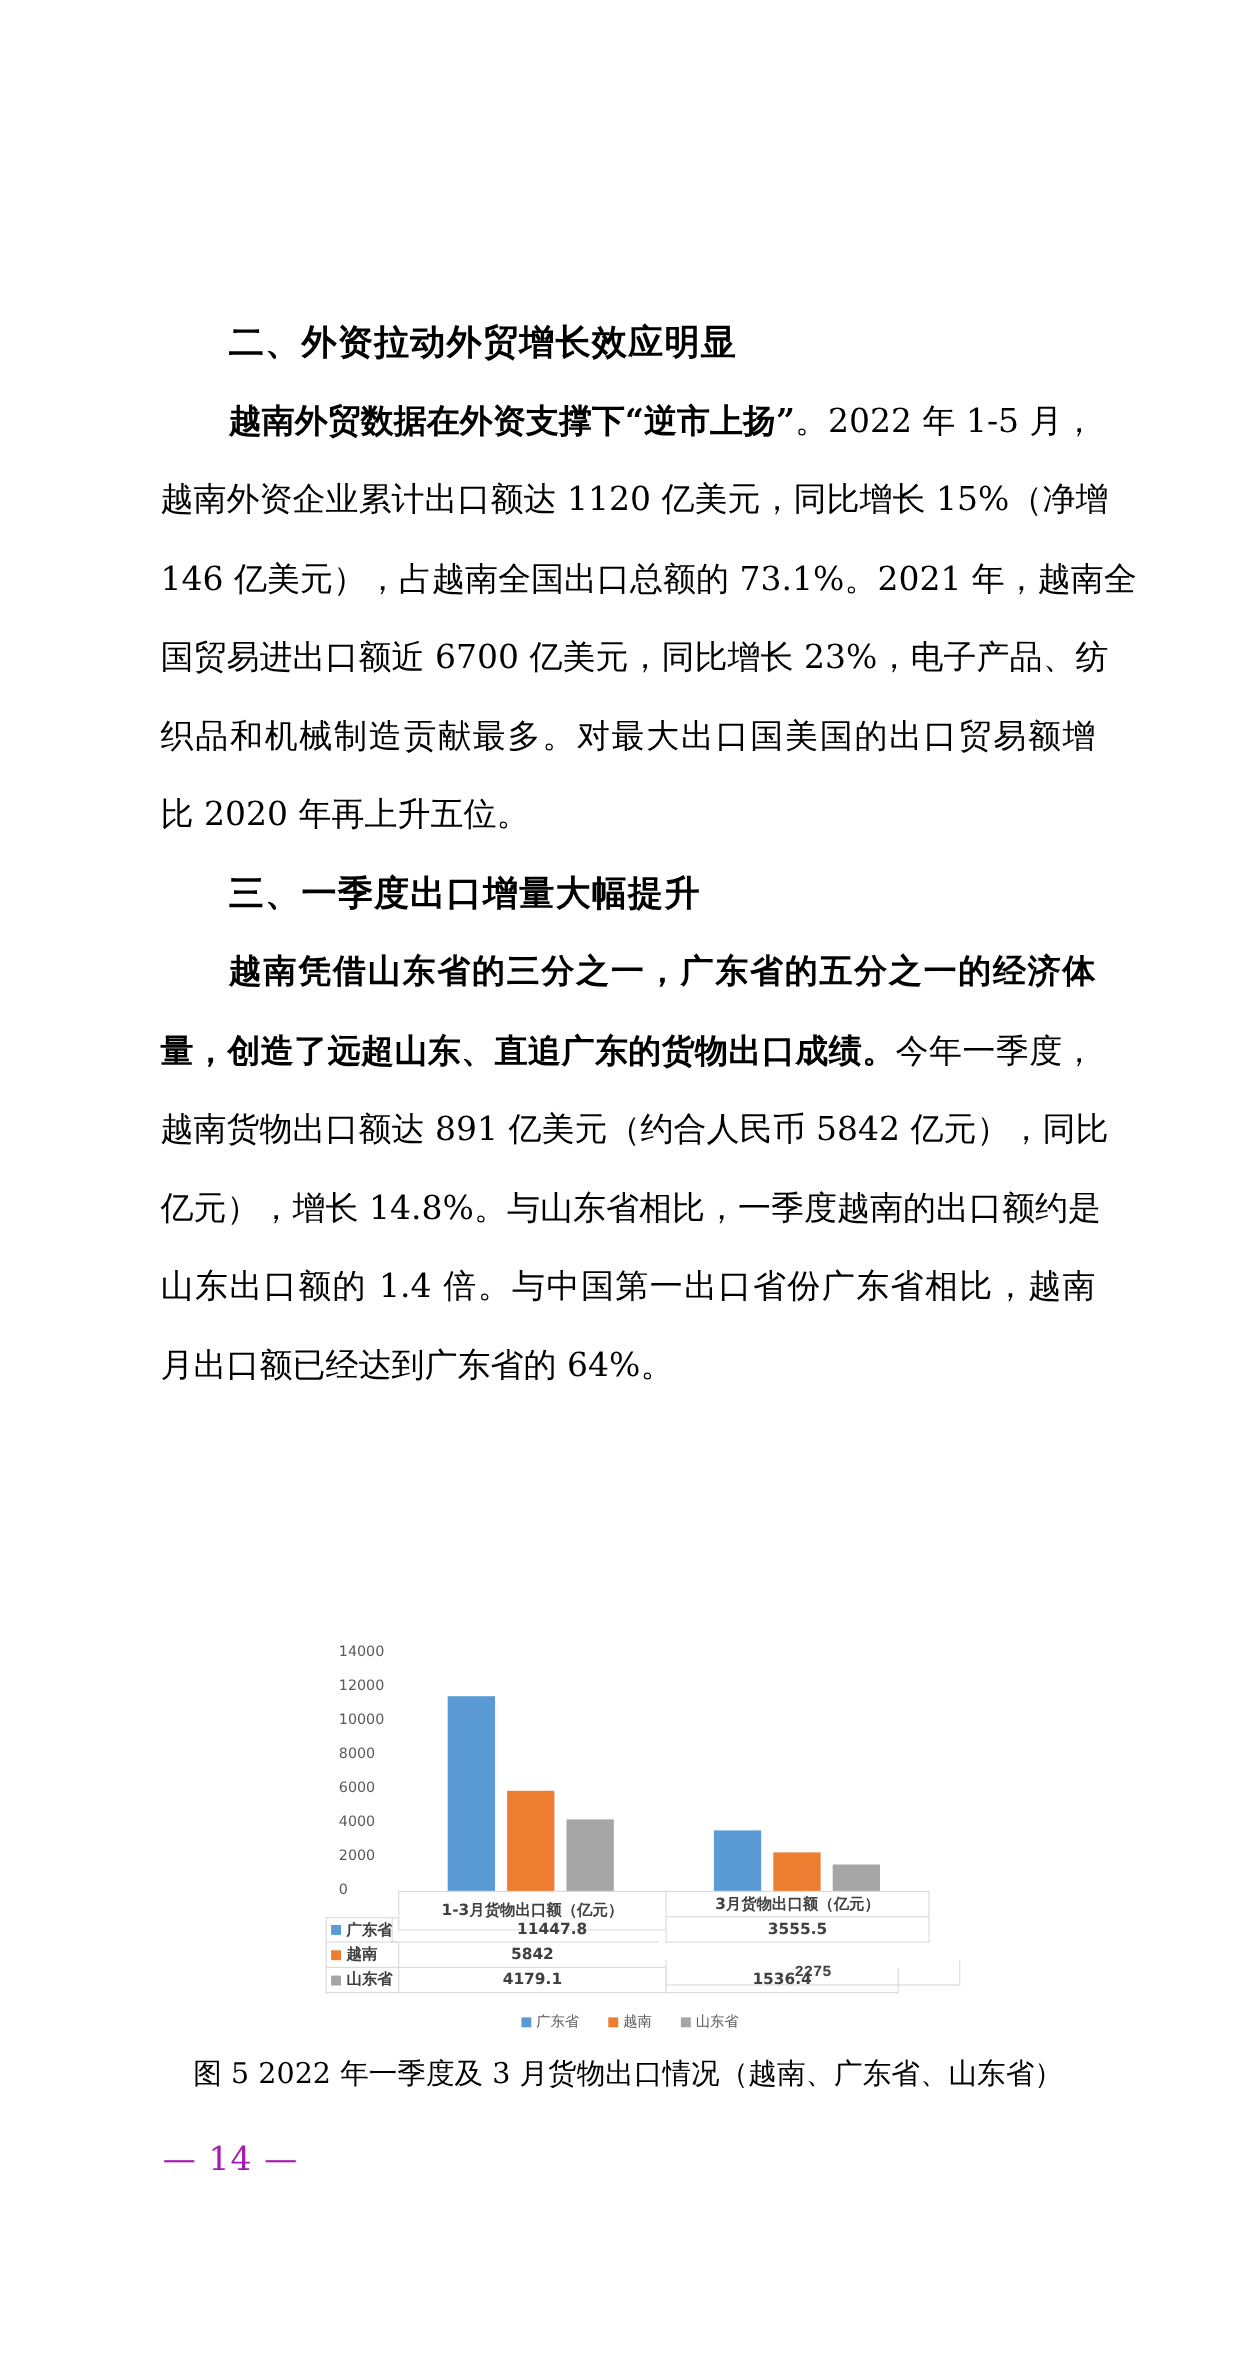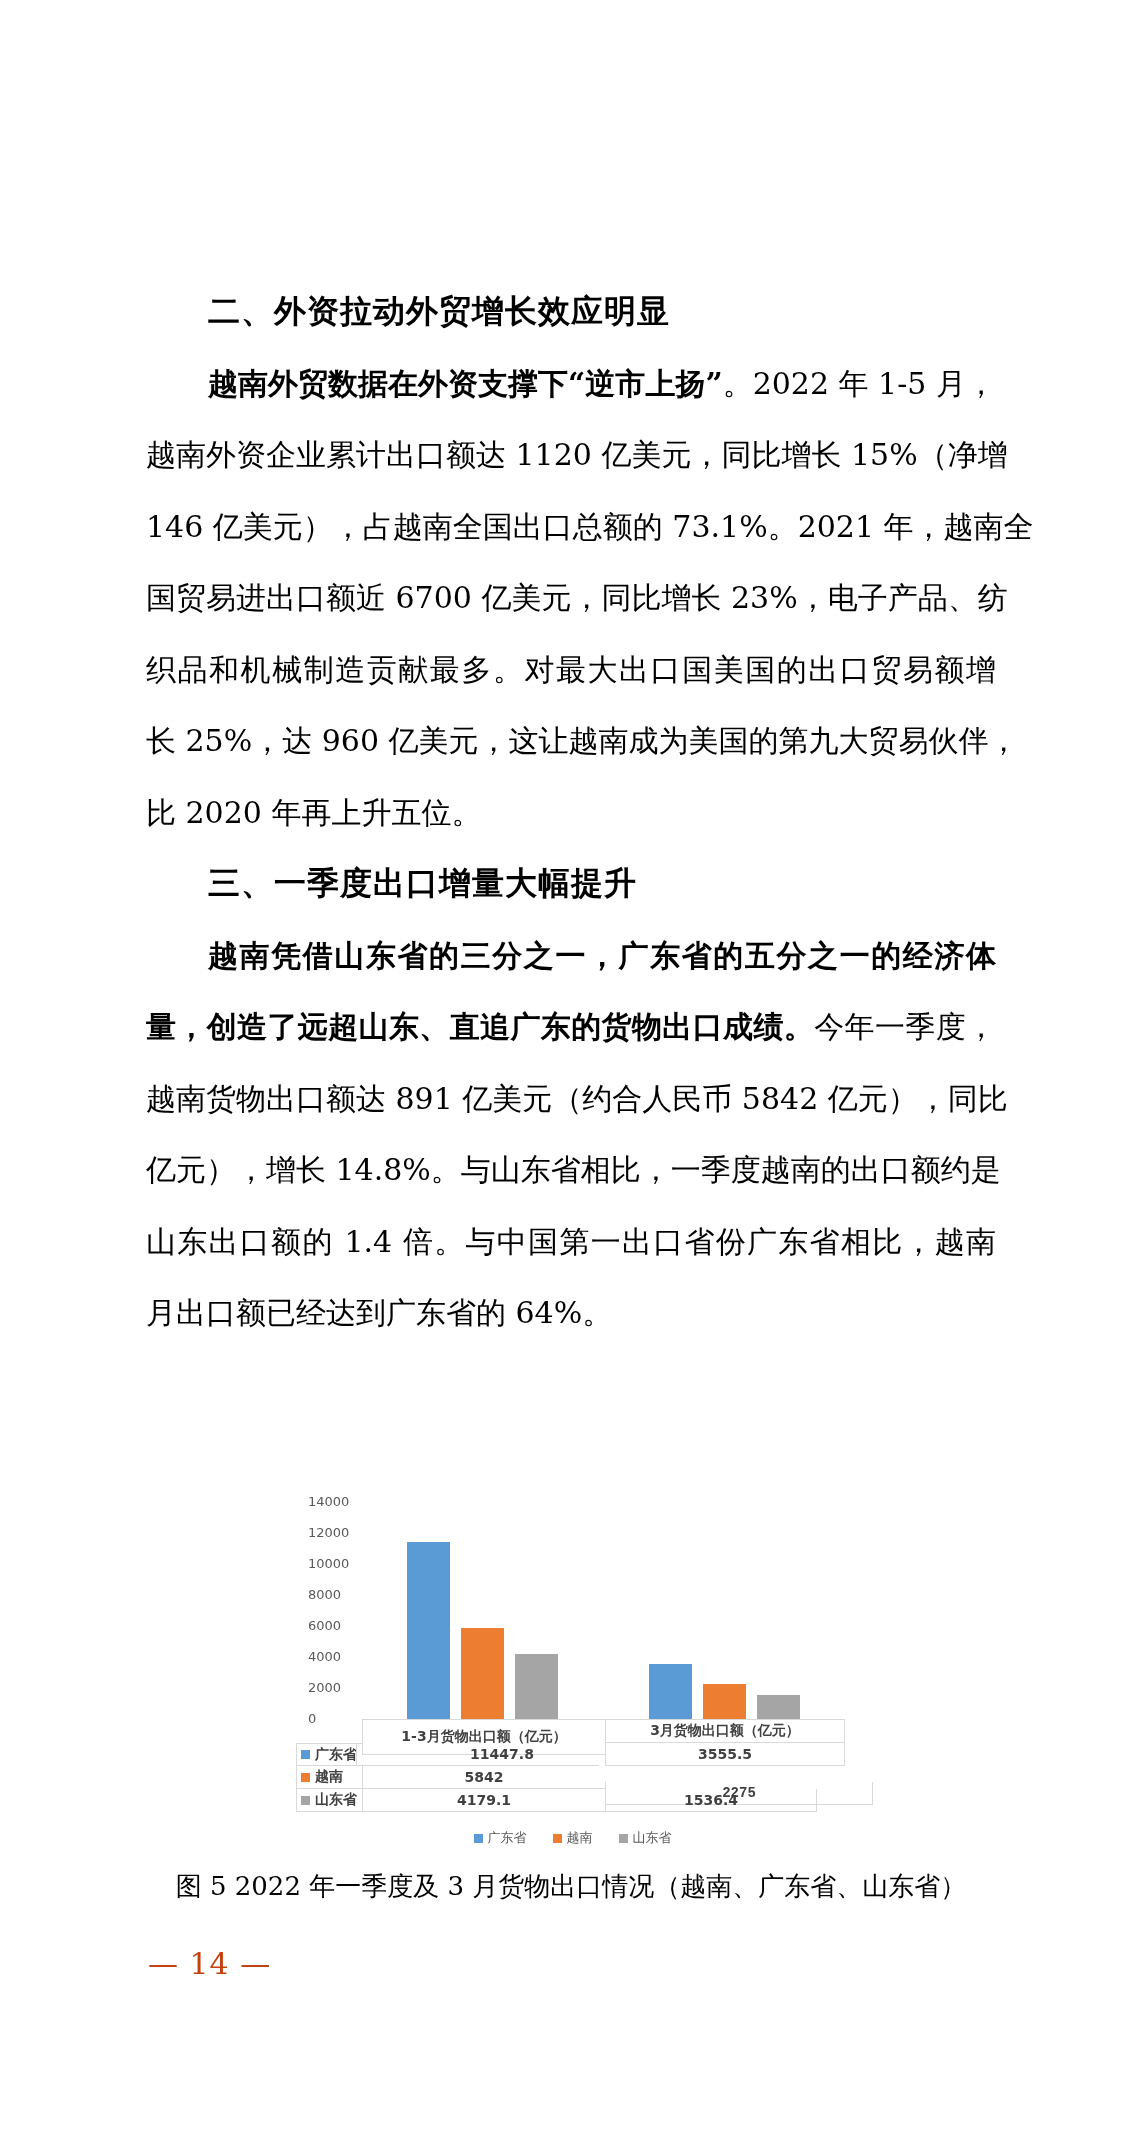--- a/index.html
+++ b/index.html
@@ -58,36 +58,35 @@
   }
   .legend-item{display:flex;align-items:center;}
   
   .caption{
     position:absolute;left:146px;top:1868px;width:850px;
     text-align:center;font-size:26px;line-height:36px;color:#000;
     white-space:nowrap;
   }
   .footer{
     position:absolute;left:148px;top:1946px;
-    font-size:30px;line-height:36px;color:#c2410c;letter-spacing:1px;
+    font-size:30px;line-height:36px;color:#a21caf;letter-spacing:1px;
   }
 </style>
 </head>
 <body>
 
 <div class="page">
 
   <div class="textblock" id="textblock">
       <div class="tline head"><b>二、外资拉动外贸增长效应明显</b></div>
       <div class="tline ind"><b>越南外贸数据在外资支撑下“逆市上扬”</b><span>。2022 年 1-5 月，</span></div>
       <div class="tline"><span>越南外资企业累计出口额达 1120 亿美元，同比增长 15%（净增</span></div>
       <div class="tline"><span>146 亿美元），占越南全国出口总额的 73.1%。2021 年，越南全</span></div>
       <div class="tline"><span>国贸易进出口额近 6700 亿美元，同比增长 23%，电子产品、纺</span></div>
       <div class="tline"><span>织品和机械制造贡献最多。对最大出口国美国的出口贸易额增</span></div>
-      <div class="tline"><span>长 25%，达 960 亿美元，这让越南成为美国的第九大贸易伙伴，</span></div>
       <div class="tline end"><span>比 2020 年再上升五位。</span></div>
       <div class="tline head"><b>三、一季度出口增量大幅提升</b></div>
       <div class="tline ind"><b>越南凭借山东省的三分之一，广东省的五分之一的经济体</b></div>
       <div class="tline"><b>量，创造了远超山东、直追广东的货物出口成绩。</b><span>今年一季度，</span></div>
       <div class="tline"><span>越南货物出口额达 891 亿美元（约合人民币 5842 亿元），同比</span></div>
       <div class="tline"><span>亿元），增长 14.8%。与山东省相比，一季度越南的出口额约是</span></div>
       <div class="tline"><span>山东出口额的 1.4 倍。与中国第一出口省份广东省相比，越南</span></div>
       <div class="tline end"><span>月出口额已经达到广东省的 64%。</span></div>
     </div>
 

